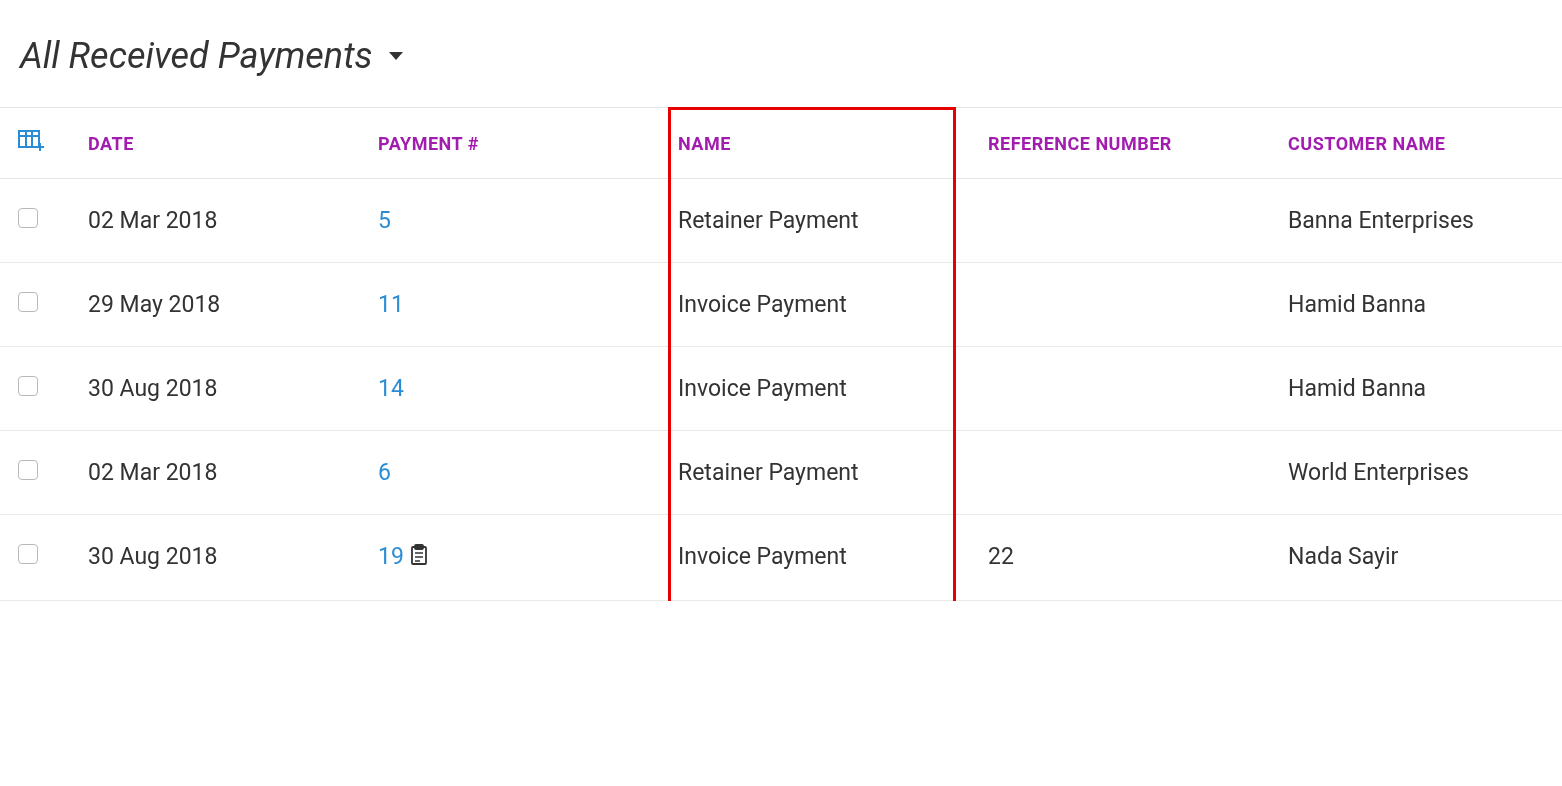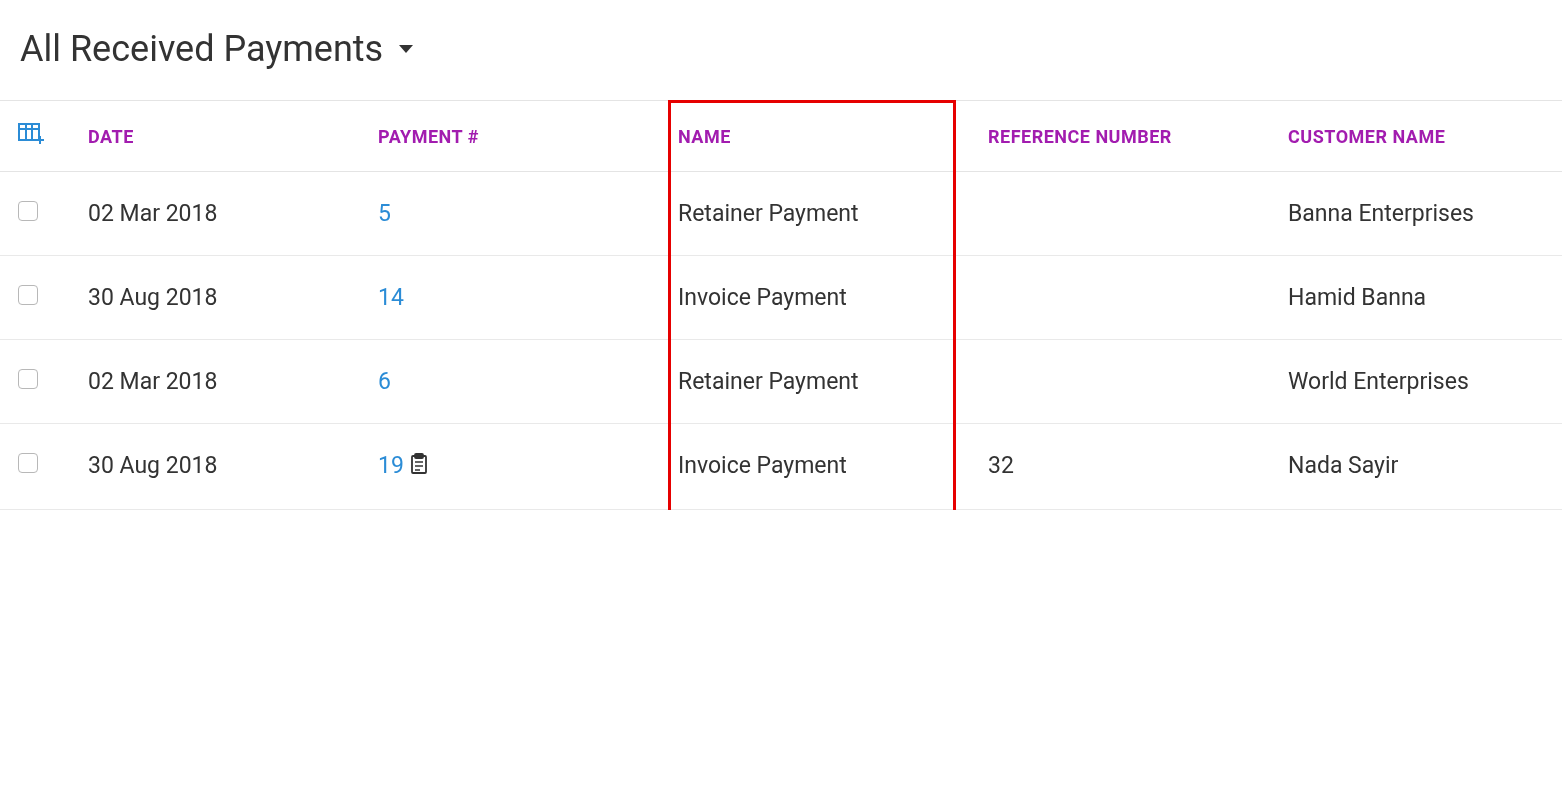--- a/index.html
+++ b/index.html
@@ -7,21 +7,22 @@
       margin: 0;
       padding: 0;
     }
     body {
       font-family: -apple-system, BlinkMacSystemFont, "Segoe UI", Roboto, Helvetica, Arial, sans-serif;
       background: #fff;
       color: #333;
       width: 1562px;
     }
     .header {
-      padding: 28px 20px 30px 20px;
+      padding: 35px 20px 30px 20px;
+      font-style: italic;
     }
     .page-title {
       font-size: 36px;
       font-weight: 400;
       color: #333;
       display: inline-flex;
       align-items: center;
       gap: 10px;
     }
     .dropdown-arrow {
@@ -150,20 +151,28 @@
     <tr>
           <td><span class="checkbox"></span></td>
           <td>02 Mar 2018</td>
           <td><span class="link">5</span></td>
           <td>Retainer Payment</td>
           <td></td>
           <td>Banna Enterprises</td>
         </tr>
         <tr>
           <td><span class="checkbox"></span></td>
+          <td>29 May 2018</td>
+          <td><span class="link">11</span></td>
+          <td>Invoice Payment</td>
+          <td></td>
+          <td>Hamid Banna</td>
+        </tr>
+        <tr>
+          <td><span class="checkbox"></span></td>
           <td>30 Aug 2018</td>
           <td><span class="link">14</span></td>
           <td>Invoice Payment</td>
           <td></td>
           <td>Hamid Banna</td>
         </tr>
         <tr>
           <td><span class="checkbox"></span></td>
           <td>02 Mar 2018</td>
           <td><span class="link">6</span></td>
@@ -175,19 +184,19 @@
           <td><span class="checkbox"></span></td>
           <td>30 Aug 2018</td>
           <td><span class="link">19</span><span class="clipboard-icon"><svg width="18" height="22" viewBox="0 0 18 22">
                 <rect x="2" y="3" width="14" height="17" rx="1" fill="none" stroke="#333" stroke-width="1.8"></rect>
                 <rect x="5" y="1" width="8" height="4" rx="1" fill="none" stroke="#333" stroke-width="1.8"></rect>
                 <line x1="5" y1="9" x2="13" y2="9" stroke="#333" stroke-width="1.5"></line>
                 <line x1="5" y1="13" x2="13" y2="13" stroke="#333" stroke-width="1.5"></line>
                 <line x1="5" y1="17" x2="10" y2="17" stroke="#333" stroke-width="1.5"></line>
               </svg></span></td>
           <td>Invoice Payment</td>
-          <td>32</td>
+          <td>22</td>
           <td>Nada Sayir</td>
         </tr>
       </tbody>
   </table>
   <div class="highlight-box" id="highlight-box" style="left: 668px; top: 0px; width: 288px; height: 650px;"></div>
 </div>
 
 </body></html>

